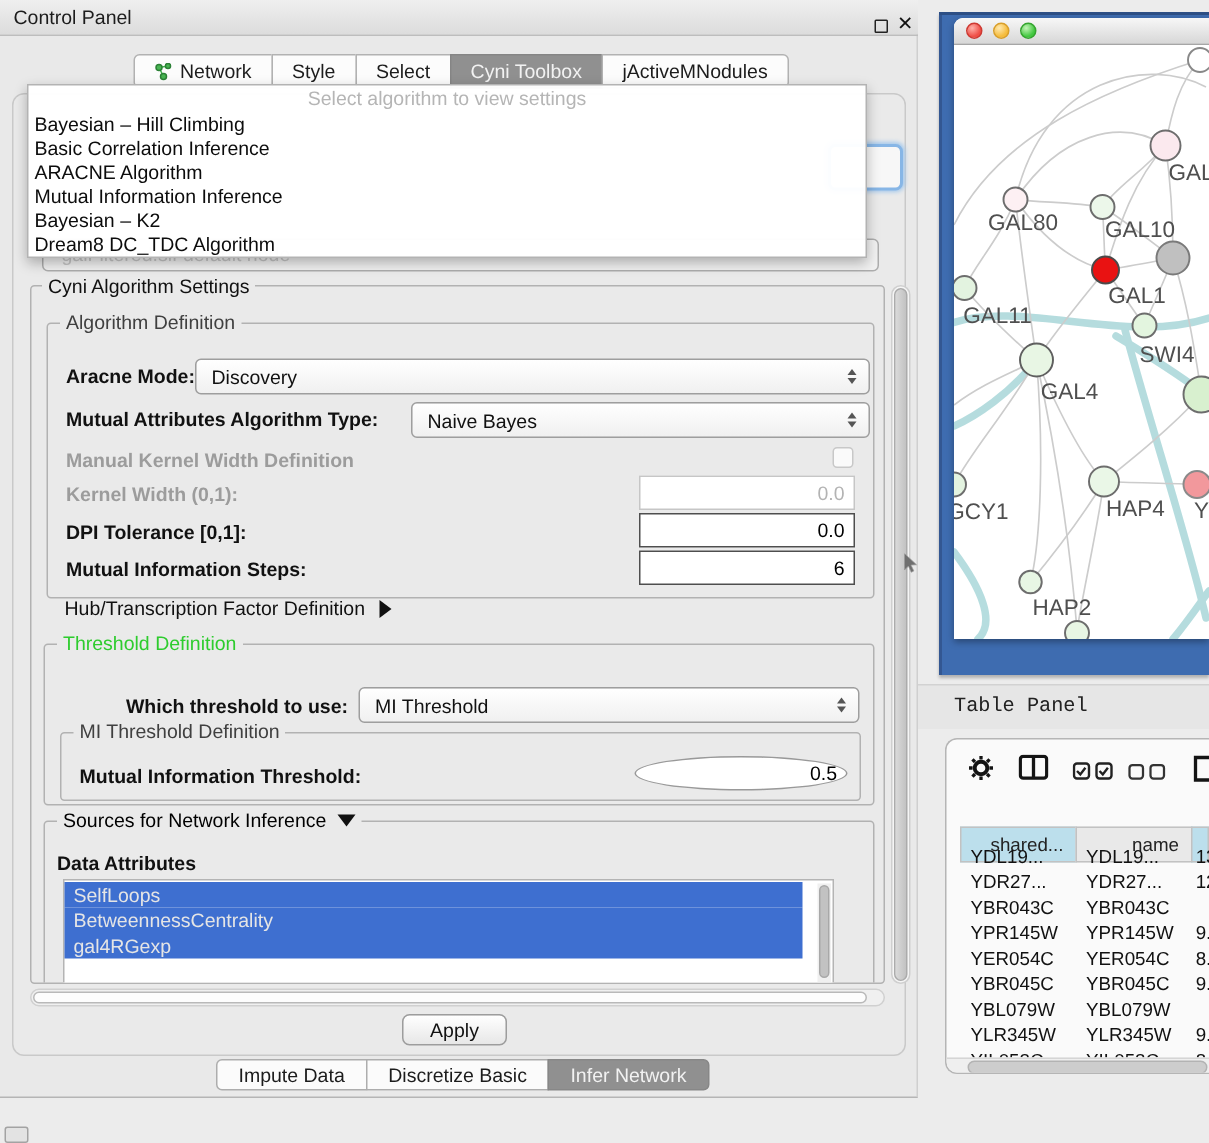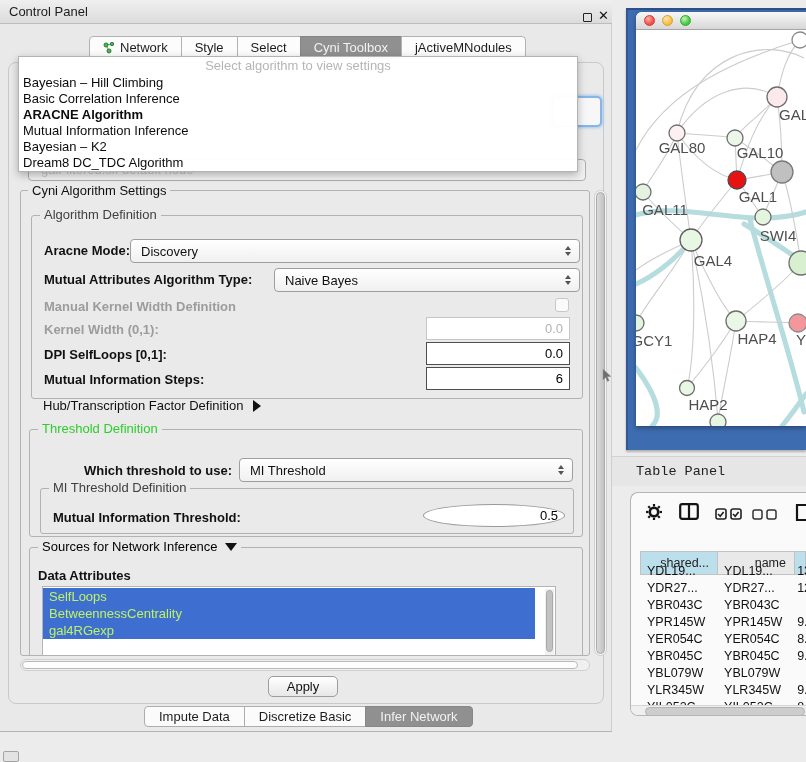--- a/index.html
+++ b/index.html
@@ -34,21 +34,21 @@
   #ghost-combo { position:absolute; left:28px; top:159px; width:558px; height:22px;
     background:#f1f1f1; border:1px solid #adadad; border-radius:4px; z-index:5;
     font-size:13px; color:#c6c6c6; line-height:20px; padding-left:12px; }
 
   
   #dropdown { position:absolute; left:18px; top:56px; width:560px; height:116px;
     background:rgba(255,255,255,0.97); border:1px solid #b3b3b3;
     box-shadow:0 3px 8px rgba(0,0,0,0.28); z-index:60; padding-top:1px; }
   .dd-prompt { height:17px; text-align:center; color:#b5b5b5; font-size:13px; }
   .dd-item { height:16px; line-height:16px; padding-left:4px; font-size:13px; color:#0c0c0c; }
-  .dd-item.bold { font-weight:bold; }
+  .dd-item.bold { font-weight:normal; }
 
   
   .fs { position:absolute; border:1px solid #b2b2b2; border-radius:3px; }
   .legend { position:absolute; top:-9px; left:8px; background:#eaeaea; padding:0 4px;
     font-size:13px; white-space:nowrap; }
   .legend.blue { color:#404040; }
   .legend.green { color:#2ecc2e; }
   #cyni-group { position:absolute; left:20px; top:190px; width:570px; height:466px;
     border:1px solid #b2b2b2; border-radius:3px; z-index:10; overflow:hidden; }
   #cyni-legend { position:absolute; left:28px; top:183px; background:#eaeaea; padding:0 4px;
@@ -80,21 +80,21 @@
     border-top:8px solid #111; margin-left:7px; display:inline-block; }
 
   #thr-fs { left:8px; top:238px; width:554px; height:108px; }
   #which-label { left:0; top:33px; width:202px; text-align:right; }
   #mi-fs { left:10px; top:58px; width:534px; height:46px; }
 
   #src-fs { left:8px; top:356px; width:554px; height:126px; }
   #src-legend { display:flex; align-items:center; }
   #attr-list { position:absolute; left:12px; top:38px; width:514px; height:72px;
     background:#fff; border:1px solid #b4b4b4; padding-top:1px; }
-  .attr-item { height:17px; line-height:17px; background:#3e6fd0; color:#bef264;
+  .attr-item { height:17px; line-height:17px; background:#3e6fd0; color:#e5e5e5;
     font-size:13px; padding-left:6px; margin:0 10px 0 0; width:492px; }
   #attr-scroll { position:absolute; right:1px; top:2px; width:9px; height:66px; background:#f0f0f0; }
   #attr-thumb { position:absolute; left:1px; top:1px; width:7px; height:62px;
     background:#c2c2c2; border:1px solid #a8a8a8; border-radius:4px; }
 
   #vscroll { position:absolute; left:594px; top:190px; width:13px; height:466px;
     background:#f5f5f5; border:1px solid #cfcfcf; border-radius:7px; z-index:11; }
   #vthumb { position:absolute; left:1px; top:1px; width:9px; height:462px;
     background:linear-gradient(90deg,#dadada,#c2c2c2); border:1px solid #ababab; border-radius:5px; }
   #hscroll { position:absolute; left:20px; top:659px; width:570px; height:12px;
@@ -235,21 +235,21 @@
             <i class="arr-dn"></i>
           </span>
       </div>
 
       <div class="flabel bold gray" style="left:12px; top:83px;">Manual Kernel Width Definition</div>
       <div id="chk-kernel"></div>
 
       <div class="flabel bold gray" style="left:12px; top:106px;">Kernel Width (0,1):</div>
       <div class="field disabled" style="left:394px; top:101px; width:144px; height:23px;">0.0</div>
 
-      <div class="flabel bold" style="left:12px; top:131px;">DPI SelfLoops [0,1]:</div>
+      <div class="flabel bold" style="left:12px; top:131px;">DPI Tolerance [0,1]:</div>
       <div class="field" style="left:394px; top:126px; width:144px; height:23px;">0.0</div>
 
       <div class="flabel bold" style="left:12px; top:156px;">Mutual Information Steps:</div>
       <div class="field" style="left:394px; top:151px; width:144px; height:23px;">6</div>
     </div>
 
     <div id="hub-row">
       <span>Hub/Transcription Factor Definition</span>
       <span class="tri-right"></span>
     </div>

